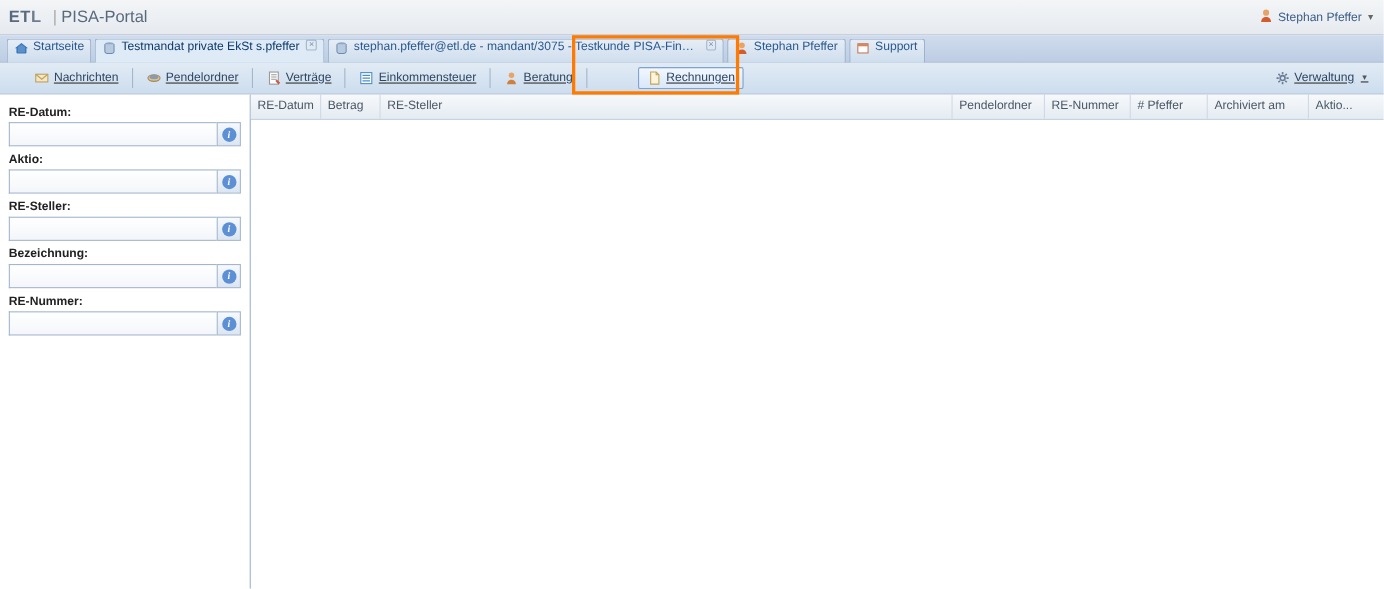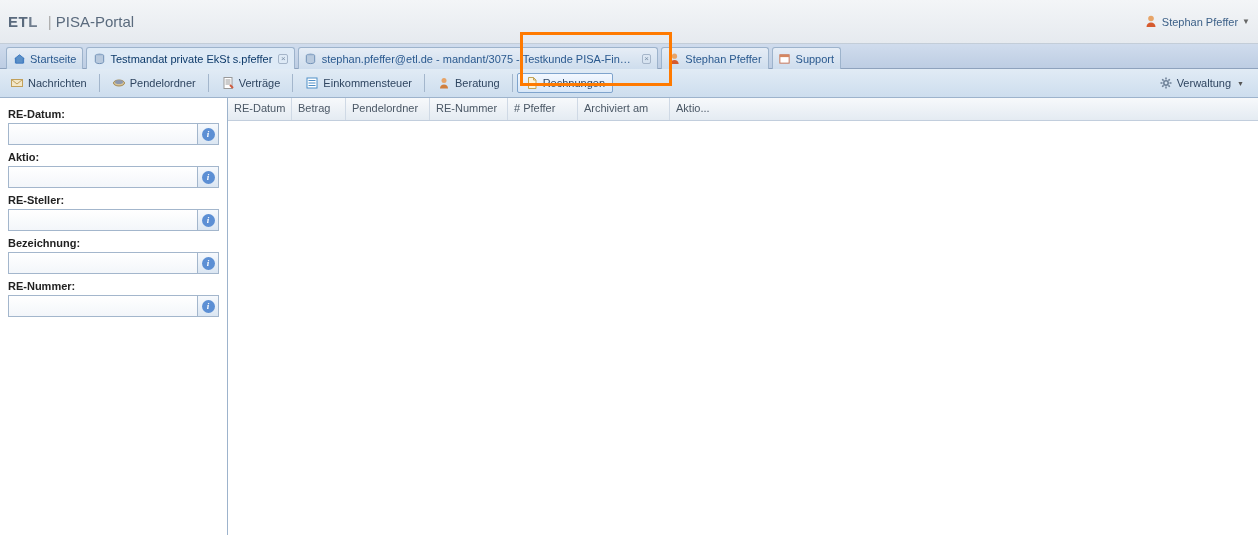--- a/index.html
+++ b/index.html
@@ -1,39 +1,39 @@
 <!DOCTYPE html>
 <html><head>
 <meta charset="utf-8">
 <style>
   * { box-sizing: border-box; margin: 0; padding: 0; }
   html, body { width: 1258px; height: 535px; font-family: Tahoma, Arial, sans-serif; font-size: 11px; color: #333; overflow: hidden; }
   body { background: #fff; }
 
   .header {
-    height: 44px; background: linear-gradient(#f3f5f7,#e6eaef);
+    height: 32px; background: linear-gradient(#f3f5f7,#e6eaef);
     display: flex; align-items: center; padding: 0 8px;
     border-bottom: 1px solid #c3cdd8;
   }
   .header .logo { font-weight: bold; color:#6f7d8e; margin-right:6px; font-size:15px; letter-spacing:0.5px;}
   .header .logo b { color:#5a6a7d; }
   .header .sep { color:#aaa; margin:0 4px; font-size:15px;}
   .header .title { color:#5a6a7d; font-size:15px;}
   .header .spacer { flex:1; }
   .header .user { display:flex; align-items:center; gap:4px; color:#3b5f87; cursor:pointer;}
   .header .user .tri { font-size:8px; color:#666;}
 
   .tabbar {
     height: 25px; background: linear-gradient(#d0dced,#bdcde3);
     display: flex; align-items:flex-end; gap:3px;
     padding-left:6px;
     border-bottom:1px solid #8ea2bd;
   }
   .tab {
-    display:flex; align-items:center; gap:4px;
+    display:flex; align-items:flex-start; gap:4px;
     height:22px; padding:0 6px 0 5px;
     background:linear-gradient(#e6edf6,#cedded);
     border:1px solid #9db3cc; border-bottom:none;
     border-radius:3px 3px 0 0;
     color:#2a598f; cursor:pointer;
     font-size:11px;
     position:relative;
     top:1px;
   }
   .tab.active {
@@ -46,33 +46,35 @@
     font-size:8px;line-height:8px;text-align:center;color:#7a8ea6;
     margin-left:2px;
   }
   .tab .icon { width:14px;height:14px;display:flex;align-items:center;justify-content:center; }
 
   .toolbar {
     height: 29px;
     background: linear-gradient(#e1ebf5,#cdddee);
     display:flex; align-items:center;
     border-bottom:1px solid #9db3cc;
-    padding-left:2px;
+    padding-left:23px;
+    text-decoration:underline;
   }
   .toolbtn {
     display:flex; align-items:center; gap:4px;
     padding:3px 8px; color:#2f4560;
     cursor:pointer; border-radius:2px;
   }
   .toolbtn .icon{ width:14px;height:14px;display:flex;align-items:center;justify-content:center; }
   .tooldiv { width:1px; height:18px; background:#a3b6cc; margin:0 4px; }
   .toolbtn.active {
     background:linear-gradient(#f3f8ff,#d8e7f8);
     border:1px solid #7fa4cd;
     padding:2px 7px;
+    margin-left:42px;
   }
   .toolbar .spacer{flex:1;}
   .toolbtn.right { margin-right:6px; }
   .toolbtn .tri { font-size:7px; color:#555; margin-left:2px;}
 
   .highlight-box{
     position:absolute;
     left:520px; top:32px;
     width:152px; height:54px;
     border:3px solid #ff7a00;
@@ -327,20 +329,21 @@
       <div class="info-btn">
           <span>i</span>
         </div>
     </div>
   </div>
 
   <div class="content">
     <div class="gridhead">
       <div class="col" style="width:64px">RE-Datum</div>
       <div class="col" style="width:54px">Betrag</div>
+      <div class="col" style="width:520px">RE-Steller</div>
       <div class="col" style="width:84px">Pendelordner</div>
       <div class="col" style="width:78px">RE-Nummer</div>
       <div class="col" style="width:70px"># Pfeffer</div>
       <div class="col" style="width:92px">Archiviert am</div>
       <div class="col" style="width:56px;border-right:none">Aktio...</div>
     </div>
   </div>
 </div>
 
 </body></html>

